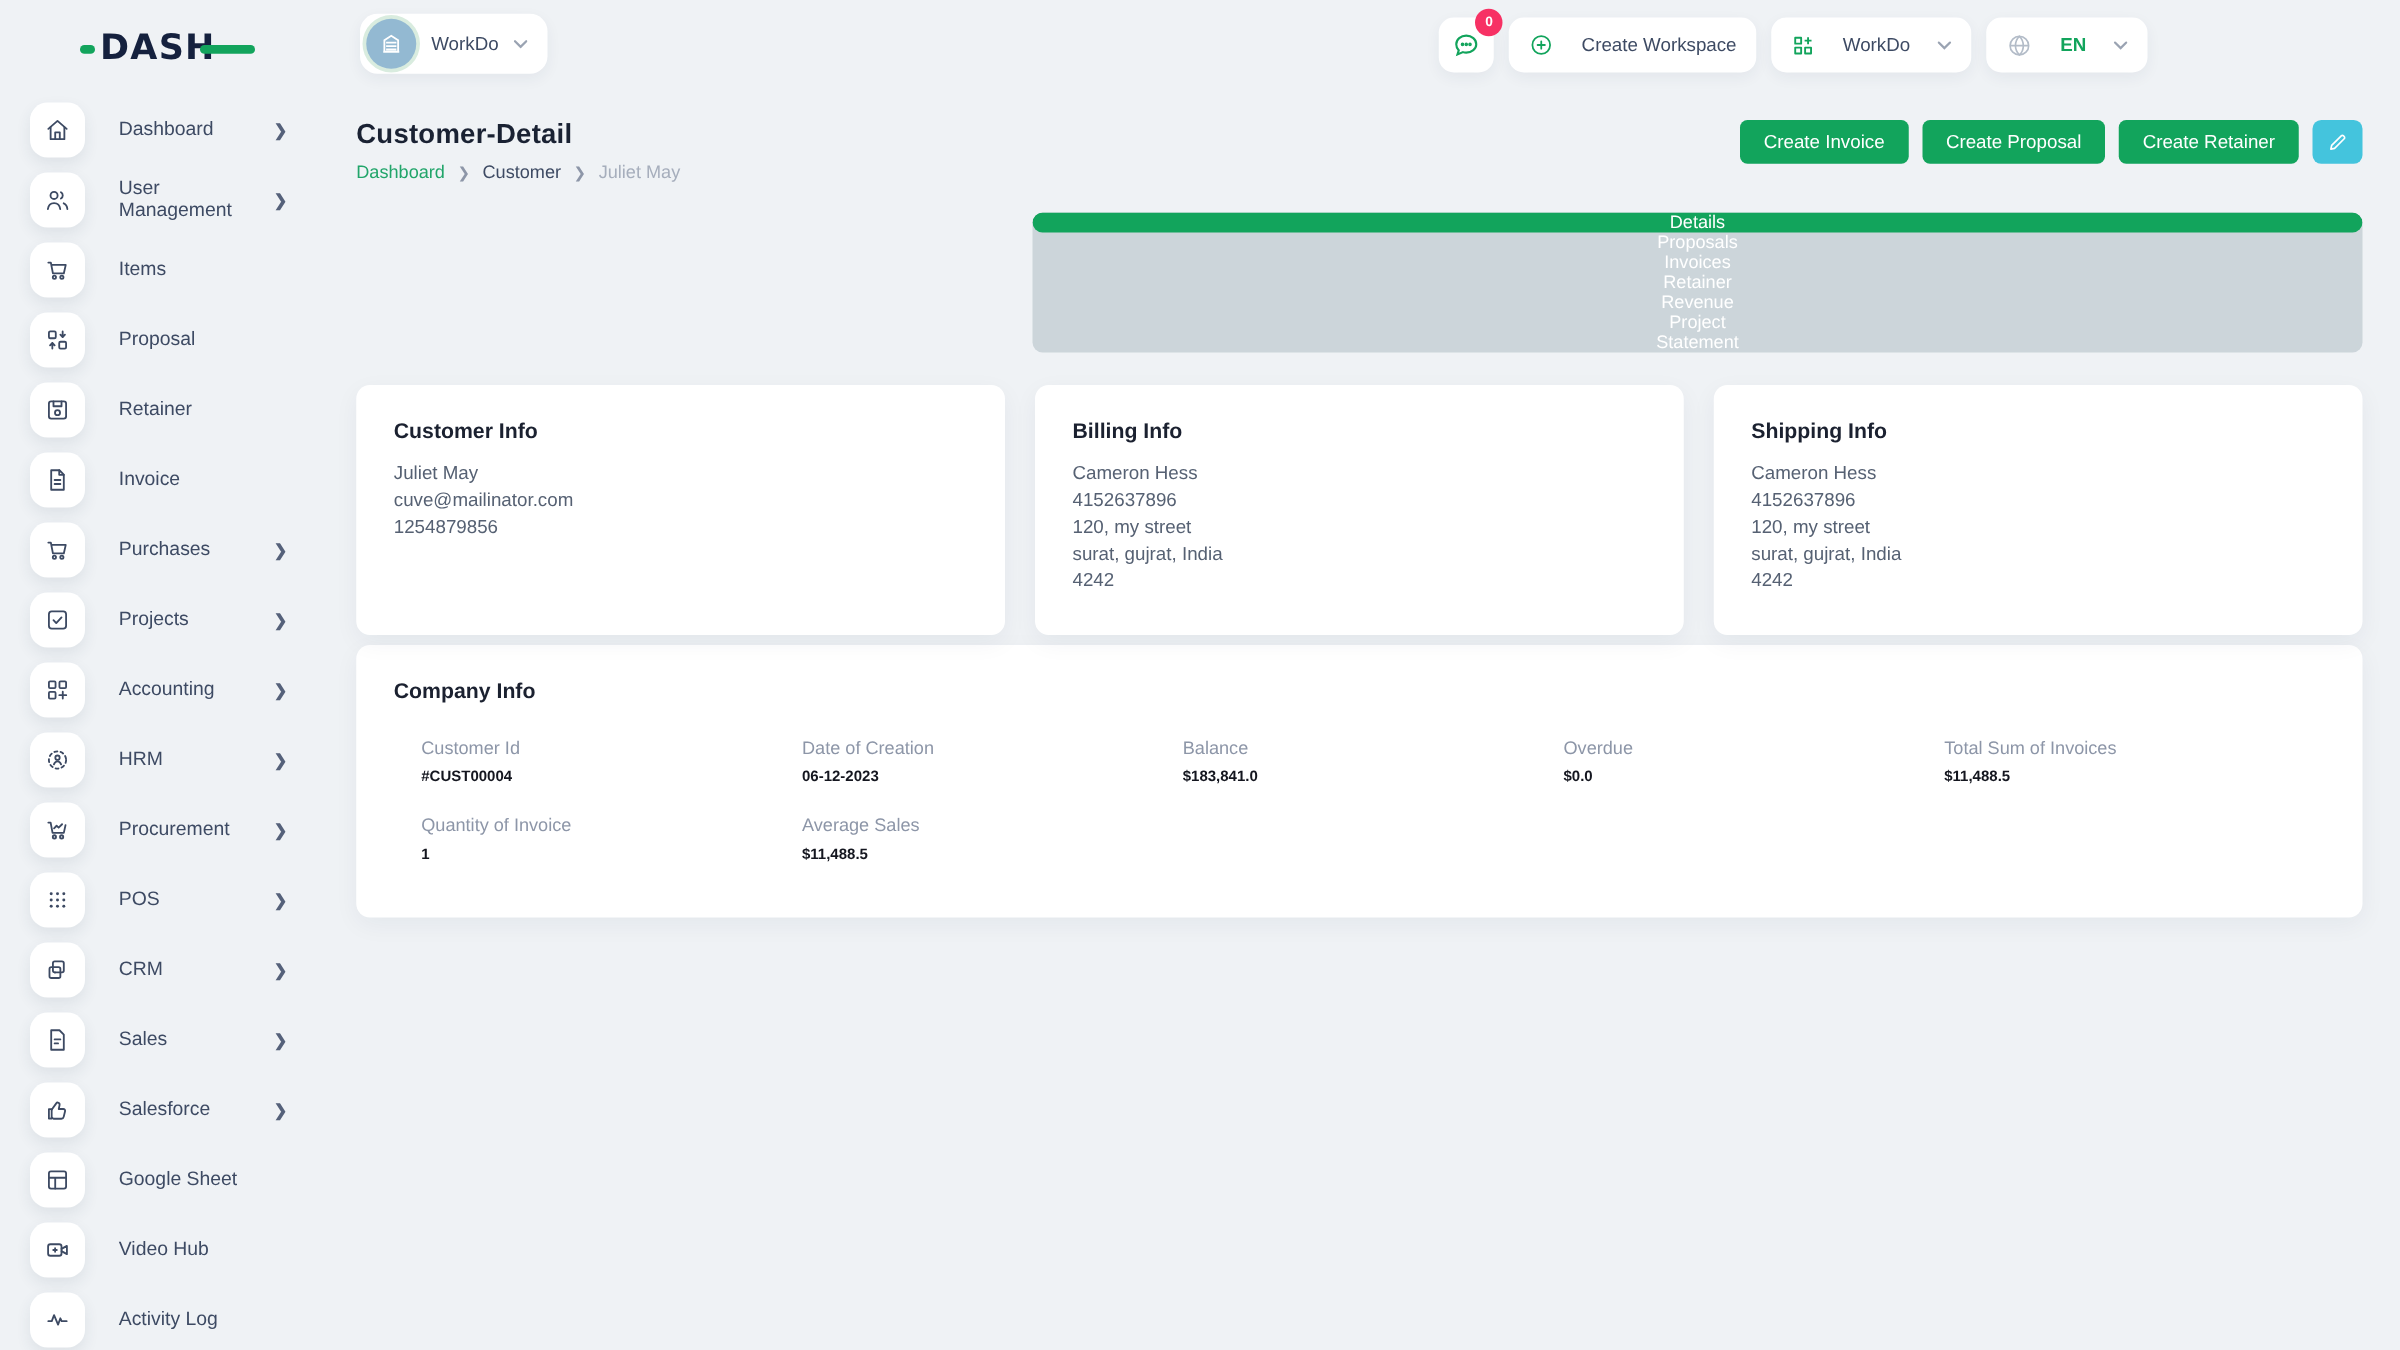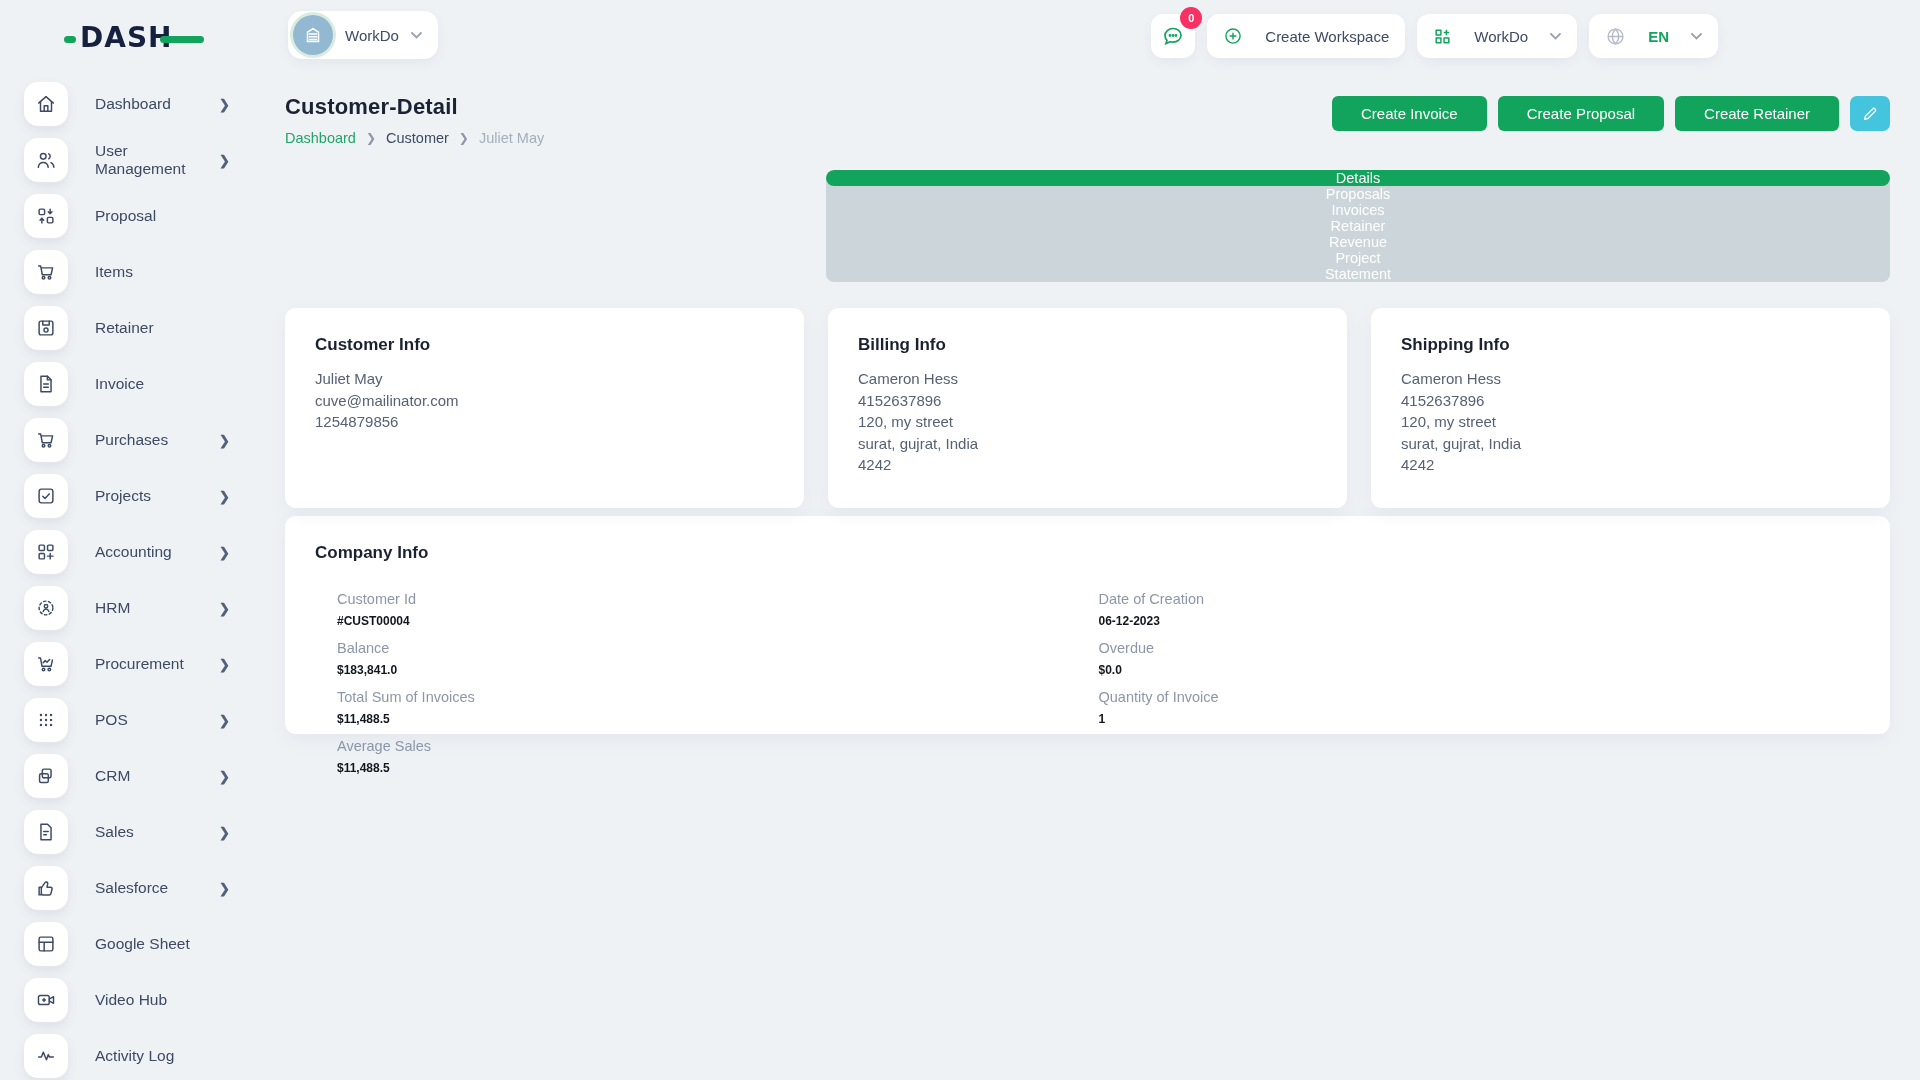--- a/index.html
+++ b/index.html
@@ -55,21 +55,21 @@
   .page-head { display:flex; justify-content:space-between; align-items:flex-start; margin-top:18px; }
   .page-title { font-size:22px; font-weight:700; color:#1a2233; letter-spacing:.2px; }
   .breadcrumb { display:flex; align-items:center; gap:10px; margin-top:10px; font-size:14.5px; }
   .bc-link { color:#21a56a; cursor:pointer; }
   .bc-sep { color:#8d96a8; font-size:12px; }
   .bc-mid { color:#3d4a63; cursor:pointer; }
   .bc-cur { color:#a6aebc; }
   .actions { display:flex; gap:11px; align-items:center; margin-top:2px; }
   .btn-green {
     background:#12a45c; color:#fff; border:none; border-radius:6px; height:35px;
-    padding:0 29px; font-size:15px; font-family:inherit; cursor:pointer; font-weight:500;
+    padding:0 19px; font-size:15px; font-family:inherit; cursor:pointer; font-weight:500;
   }
   .btn-edit {
     background:#44c4dd; border:none; border-radius:7px; width:40px; height:35px;
     display:flex; align-items:center; justify-content:center; cursor:pointer;
   }
   
   .tabs-row { display:flex; justify-content:flex-end; margin-top:24px; }
   .tabs { display:flex; width:1064px; border-radius:8px; overflow:hidden; background:#ccd5da;flex-direction:column; }
   .tab {
     flex:1; height:38px; display:flex; align-items:center; justify-content:center;
@@ -81,21 +81,21 @@
   .info-card {
     background:#fff; border-radius:11px; padding:27px 30px; height:200px;
     box-shadow:0 6px 20px rgba(24,39,75,.05);
   }
   .card-title { font-size:17px; font-weight:700; color:#1b2130; margin-bottom:13px; }
   .card-line { font-size:15px; color:#566173; line-height:21.5px; }
   .company-card {
     background:#fff; border-radius:11px; padding:27px 30px; margin-top:8px; height:218px;
     box-shadow:0 6px 20px rgba(24,39,75,.05);
   }
-  .fields-grid { display:grid; grid-template-columns:repeat(2,1fr); row-gap:12px; margin-top:28px; padding-left:22px; }
+  .fields-grid { display:grid; grid-template-columns:repeat(5,1fr); row-gap:25px; margin-top:28px; padding-left:22px; }
   .f-label { font-size:14.5px; color:#8d96a8; margin-bottom:7px; }
   .f-value { font-size:12px; font-weight:700; color:#14161f; }
   .chev-down { display:inline-flex; }
 </style>
 </head>
 <body>
 
 <header class="topbar">
   <div class="logo-wrap">
     <svg width="140" height="40" viewBox="0 0 140 40">
@@ -182,37 +182,37 @@
           <path d="M15 5.3a3.1 3.1 0 010 5.4"></path>
           <path d="M17.4 14.9c2 .8 3 2.4 3.2 5"></path>
         </svg>
       </span>
       <span class="side-label">User Management</span>
       <span class="side-chev">❯</span>
     </div>
     <div class="side-item">
       <span class="icon-box">
         <svg width="22" height="22" viewBox="0 0 24 24">
+          <path d="M4 5.5h2.2L8 15h9.5l1.7-7.5H7"></path>
+          <circle cx="9.3" cy="18.3" r="1.4"></circle>
+          <circle cx="15.8" cy="18.3" r="1.4"></circle>
+        </svg>
+      </span>
+      <span class="side-label">Items</span>
+    </div>
+    <div class="side-item">
+      <span class="icon-box">
+        <svg width="22" height="22" viewBox="0 0 24 24">
           <rect x="4.5" y="4.5" width="6" height="6" rx="1.2"></rect>
           <path d="M16.5 4.5v5m0 0l2-2.2m-2 2.2l-2-2.2"></path>
           <path d="M7.5 19.5v-5m0 0l-2 2.2m2-2.2l2 2.2"></path>
           <rect x="13.5" y="13.5" width="6" height="6" rx="1.2"></rect>
         </svg>
       </span>
       <span class="side-label">Proposal</span>
-    </div>
-    <div class="side-item">
-      <span class="icon-box">
-        <svg width="22" height="22" viewBox="0 0 24 24">
-          <path d="M4 5.5h2.2L8 15h9.5l1.7-7.5H7"></path>
-          <circle cx="9.3" cy="18.3" r="1.4"></circle>
-          <circle cx="15.8" cy="18.3" r="1.4"></circle>
-        </svg>
-      </span>
-      <span class="side-label">Items</span>
     </div>
     <div class="side-item">
       <span class="icon-box">
         <svg width="22" height="22" viewBox="0 0 24 24">
           <rect x="4.5" y="4.5" width="15" height="15" rx="2"></rect>
           <path d="M8.5 4.5v4.2h7V4.5"></path>
           <circle cx="12" cy="14.3" r="2.2"></circle>
         </svg>
       </span>
       <span class="side-label">Retainer</span>

